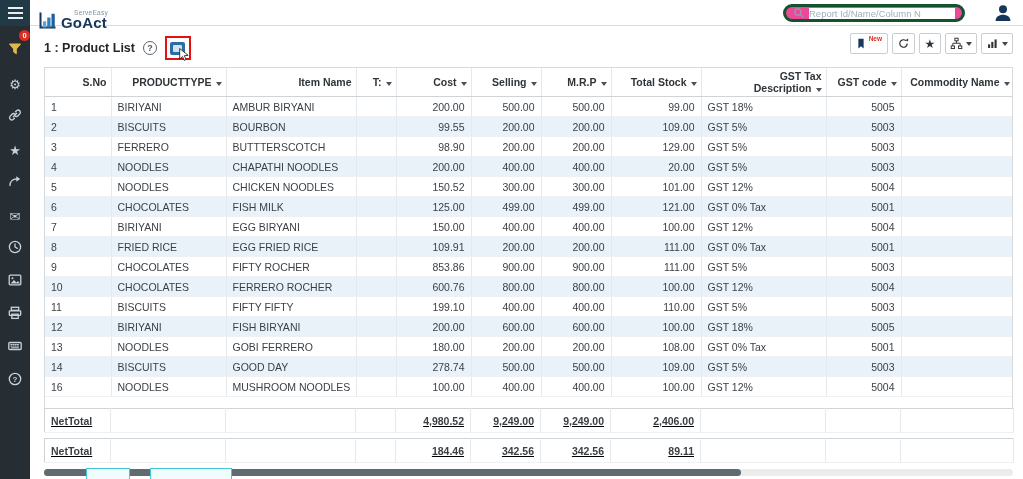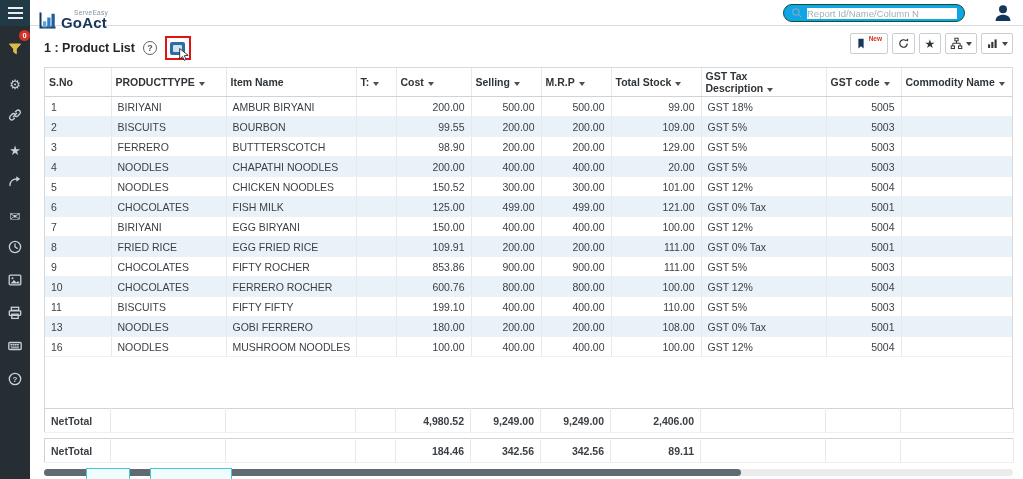--- a/index.html
+++ b/index.html
@@ -9,22 +9,22 @@
   
   .topbar { position:absolute; left:0; top:0; width:1023px; height:26px; background:#fff;
             border-bottom:1px solid #d9dde0; z-index:6; }
   .hamburger { position:absolute; left:0; top:0; width:30px; height:26px; background:#223a46;
                display:flex; flex-direction:column; justify-content:center; align-items:center; gap:3px; cursor:pointer; }
   .hamburger i { display:block; width:15px; height:2px; background:#e8eef1; }
   .brand { position:absolute; left:38px; top:0; height:39px; display:flex; align-items:center; gap:3px; }
   .brand-txt { position:relative; height:24px; width:90px; }
   .brand-small { position:absolute; left:13px; top:1px; font-size:6.5px; color:#84929c; letter-spacing:.3px; }
   .brand-big { position:absolute; left:0; top:6px; font-size:15px; font-weight:bold; color:#16365c; letter-spacing:.2px; }
-  .search-pill { position:absolute; right:58px; top:4px; width:182px; height:18px; border:1px solid #14532d;
-                 border-radius:9px; display:flex; align-items:center; padding:0 7px; gap:4px; background:#0ea5e9; }
+  .search-pill { position:absolute; right:58px; top:4px; width:182px; height:18px; border:3px solid #14532d;
+                 border-radius:9px; display:flex; align-items:center; padding:0 7px; gap:4px; background:#ec4899; }
   .search-pill input { border:none; outline:none; flex:1; font-size:9.5px; color:#5a6a74; min-width:0;
                        font-family:"Liberation Sans",sans-serif; }
   .search-pill input::placeholder { color:#9fb0ba; }
   .user-btn { position:absolute; right:9px; top:2px; width:22px; height:22px; cursor:pointer; }
 
   
   .sidebar { position:absolute; left:0; top:26px; width:30px; height:453px; background:#272e33; z-index:5; }
   .sb-item { width:30px; height:33px; display:flex; align-items:center; justify-content:center; cursor:pointer; }
   .sb-items { padding-top:8px; }
   .sb-glyph { font-size:13px; color:#c9d2d8; line-height:1; }
@@ -50,31 +50,31 @@
           display:flex; align-items:center; justify-content:center; padding:0 4px; gap:3px; cursor:pointer; }
   .tbtn .glyph { font-size:12px; color:#2e3438; line-height:1; }
   .new-sup { font-size:6.5px; color:#d93025; font-weight:bold; position:relative; top:-5px; left:-1px; }
   .caret { width:0; height:0; border-left:3.5px solid transparent; border-right:3.5px solid transparent;
            border-top:4px solid #444; display:inline-block; }
 
   
   .table-wrap { margin:6px 12px 0 14px; width:969px; }
   table { border-collapse:collapse; table-layout:fixed; width:969px; background:#fff; }
   .grid-clip { height:341px; overflow:hidden; border:1px solid #d5dade; border-bottom:none; }
-  th { font-size:10.5px; font-weight:bold; color:#2f3438; background:#fff; text-align:left;
+  th { font-size:10.5px; font-weight:bold; color:#2f3438; background:#fff; text-align:right;
        height:28px; padding:2px 4px; border-right:1px solid #e6e9eb; border-bottom:1px solid #cfd4d8;
        line-height:1.15; white-space:nowrap; overflow:hidden; cursor:pointer; vertical-align:middle; }
   td { font-size:10.5px; color:#3a3f44; height:20px; padding:2px 6px; border-right:1px solid #e6e9eb;
        border-bottom:1px solid #eef0f2; white-space:nowrap; overflow:hidden; }
   #body-rows tr:nth-child(even) td { background:#e9f2f9; }
   #body-rows tr { cursor:pointer; }
   .al-left{text-align:left}.al-right{text-align:right}
   .hcaret { width:0; height:0; border-left:3.5px solid transparent; border-right:3.5px solid transparent;
             border-top:4px solid #4a5158; display:inline-block; margin-left:4px; }
-  .sum-table { border:1px solid #cfd4d8; }
+  .sum-table { border:1px solid #cfd4d8;text-decoration:underline; }
   .sum-table td { font-weight:bold; height:24px; background:#fff; }
   .sum-label { font-weight:bold; }
   .avg-gap { height:5px; }
 
   
   .hscroll { margin:6px 12px 0 14px; width:969px; height:7px; background:#ececec; border-radius:4px; position:relative; }
   .hthumb { position:absolute; left:0; top:0; width:697px; height:7px; background:#5f6b70; border-radius:4px; cursor:grab; }
 
   
   .clip-box { position:absolute; border:1px solid #49c7d6; background:#effdfe; height:16px; top:468px; z-index:8; }
@@ -399,30 +399,56 @@
               <td class="al-left"></td>
               <td class="al-right">199.10</td>
               <td class="al-right">400.00</td>
               <td class="al-right">400.00</td>
               <td class="al-right">110.00</td>
               <td class="al-left">GST 5%</td>
               <td class="al-right">5003</td>
               <td class="al-left"></td>
             </tr>
             <tr>
+              <td class="al-left">12</td>
+              <td class="al-left">BIRIYANI</td>
+              <td class="al-left">FISH BIRYANI</td>
+              <td class="al-left"></td>
+              <td class="al-right">200.00</td>
+              <td class="al-right">600.00</td>
+              <td class="al-right">600.00</td>
+              <td class="al-right">100.00</td>
+              <td class="al-left">GST 18%</td>
+              <td class="al-right">5005</td>
+              <td class="al-left"></td>
+            </tr>
+            <tr>
               <td class="al-left">13</td>
               <td class="al-left">NOODLES</td>
               <td class="al-left">GOBI FERRERO</td>
               <td class="al-left"></td>
               <td class="al-right">180.00</td>
               <td class="al-right">200.00</td>
               <td class="al-right">200.00</td>
               <td class="al-right">108.00</td>
               <td class="al-left">GST 0% Tax</td>
               <td class="al-right">5001</td>
+              <td class="al-left"></td>
+            </tr>
+            <tr>
+              <td class="al-left">14</td>
+              <td class="al-left">BISCUITS</td>
+              <td class="al-left">GOOD DAY</td>
+              <td class="al-left"></td>
+              <td class="al-right">278.74</td>
+              <td class="al-right">500.00</td>
+              <td class="al-right">500.00</td>
+              <td class="al-right">109.00</td>
+              <td class="al-left">GST 5%</td>
+              <td class="al-right">5003</td>
               <td class="al-left"></td>
             </tr>
             <tr>
               <td class="al-left">16</td>
               <td class="al-left">NOODLES</td>
               <td class="al-left">MUSHROOM NOODLES</td>
               <td class="al-left"></td>
               <td class="al-right">100.00</td>
               <td class="al-right">400.00</td>
               <td class="al-right">400.00</td>

